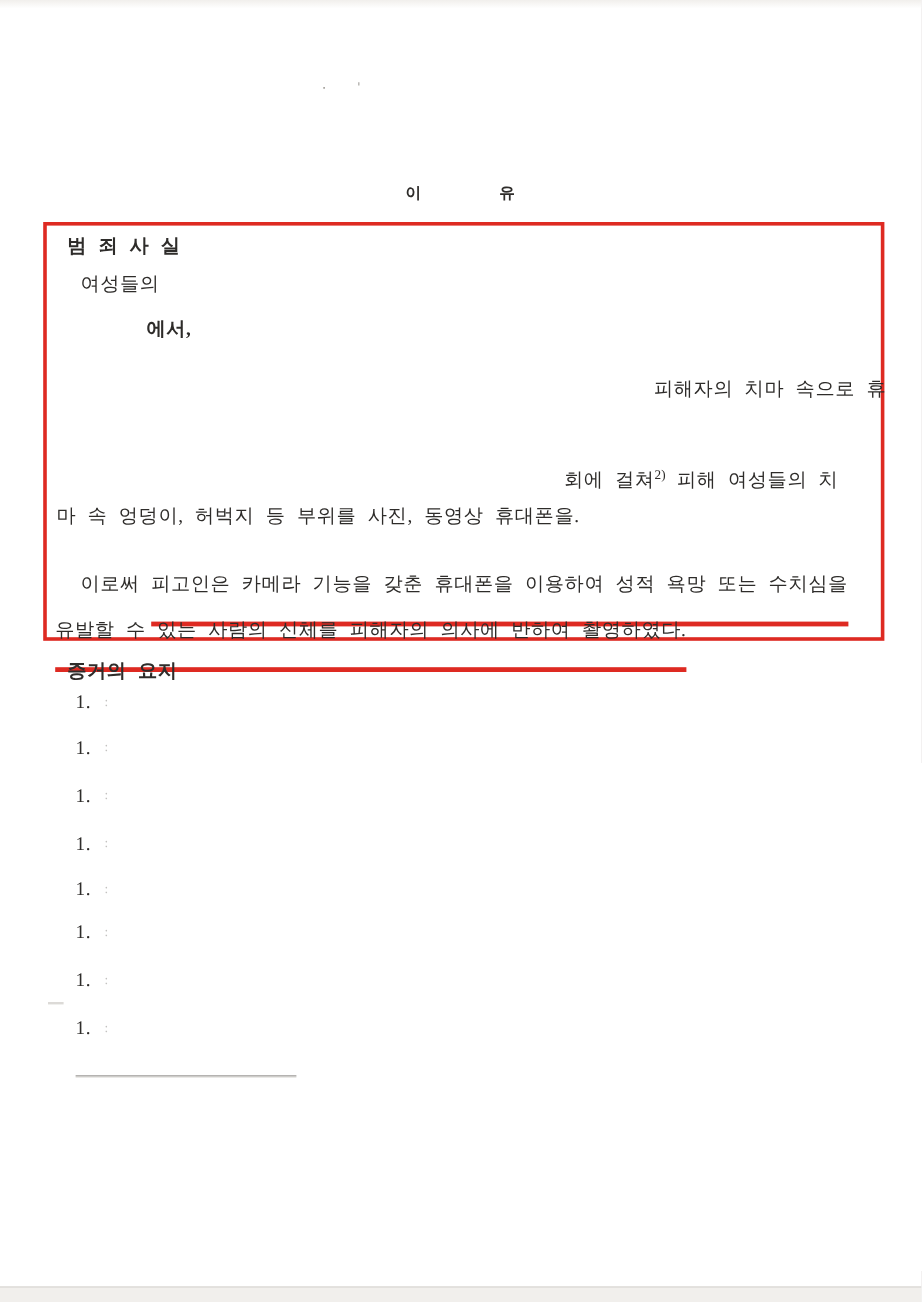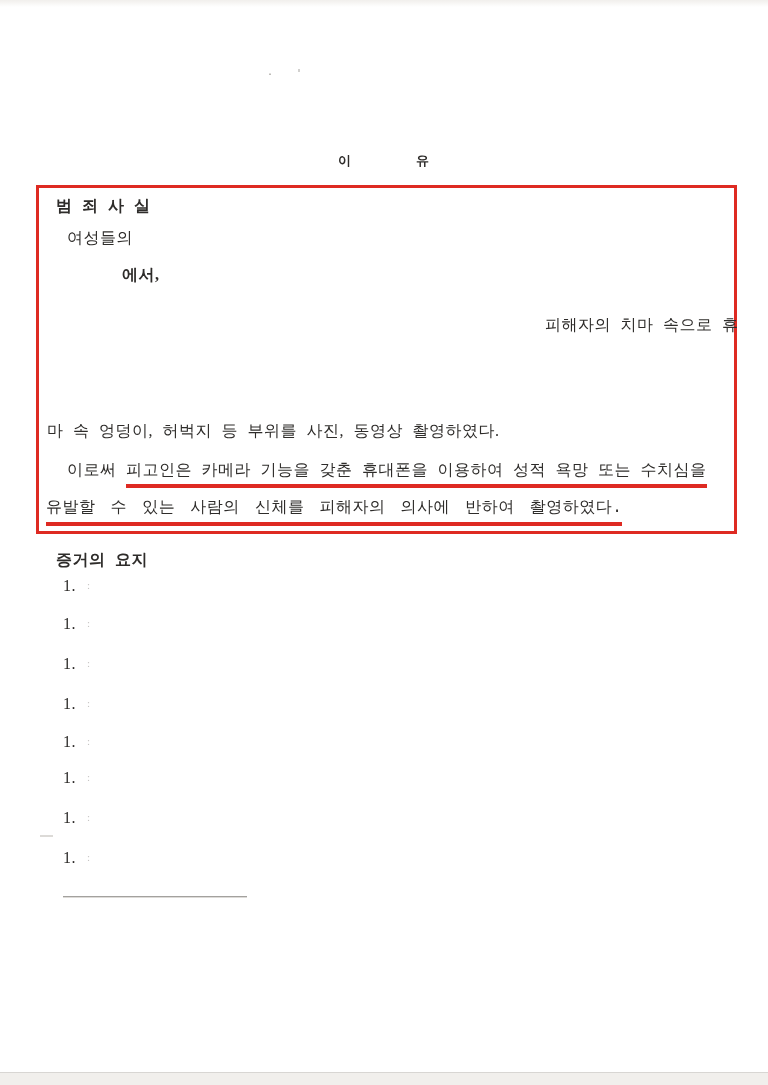--- a/index.html
+++ b/index.html
@@ -16,21 +16,21 @@
   .doc-title{
     position:absolute;top:152px;left:0;width:768px;text-align:center;
     font-size:13px;font-weight:bold;letter-spacing:1px;
   }
   .doc-title .gap{display:inline-block;width:64px;}
   .red-box{
     position:absolute;left:36px;top:185px;width:701px;height:349px;
     border:3px solid #de2a22;box-sizing:border-box;
   }
   .red-underline{
-    display:inline-block;border-bottom:4px solid #de2a22;padding-bottom:4px;
+    display:inline-block;border-bottom:4px solid #de2a22;padding-bottom:20px;margin-top:18px;
   }
   .sup{font-size:11px;vertical-align:super;letter-spacing:0;}
   .ev-item{position:absolute;left:63px;font-size:16px;letter-spacing:0.5px;}
   .remnant{
     display:inline-block;margin-left:11px;font-size:11px;color:#55504c;
     opacity:0.35;filter:blur(0.4px);vertical-align:2px;
   }
   .footnote-rule{
     position:absolute;left:63px;top:896px;width:184px;height:1px;
     background:#a3a19e;box-shadow:0 1px 0 #dddbd8;
@@ -70,28 +70,32 @@
 
   <div class="line bold" style="left:56px;top:196px;text-align:center;">범 죄 사 실</div>
 
   <div class="line" style="left:67px;top:228px;">여성들의</div>
 
   <div class="line" style="left:122px;top:265px;font-weight:bold;">에서,</div>
 
   <div class="line" style="left:497px;top:315px;margin-left:48px;">피해자의 치마 속으로 휴</div>
 
 
+  <div class="line" style="left:470px;top:386px;">
+    <span>회에 걸쳐</span><span class="sup">2)</span>
+    <span>피해 여성들의 치</span>
+  </div>
 
-  <div class="line" style="left:47px;top:421px;">마 속 엉덩이, 허벅지 등 부위를 사진, 동영상 촬영하였다.</div>
+  <div class="line" style="left:47px;top:421px;">마 속 엉덩이, 허벅지 등 부위를 사진, 동영상 휴대폰을.</div>
 
   <div class="line" style="left:67px;top:460px;">
     <span>이로써 </span><span class="red-underline">피고인은 카메라 기능을 갖춘 휴대폰을 이용하여 성적 욕망 또는 수치심을</span>
   </div>
 
-  <div class="line" style="left:46px;top:498px;font-family:Liberation Mono, monospace;">
+  <div class="line" style="left:46px;top:498px;">
     <span class="red-underline">유발할 수 있는 사람의 신체를 피해자의 의사에 반하여 촬영하였다.</span>
   </div>
 
   <div class="line bold" style="left:56px;top:550px;">증거의 요지</div>
 
   <div class="ev-item" style="top:577px;">
     <span>1.</span><span class="remnant">:</span>
   </div>
   <div class="ev-item" style="top:615px;">
     <span>1.</span><span class="remnant">:</span>

